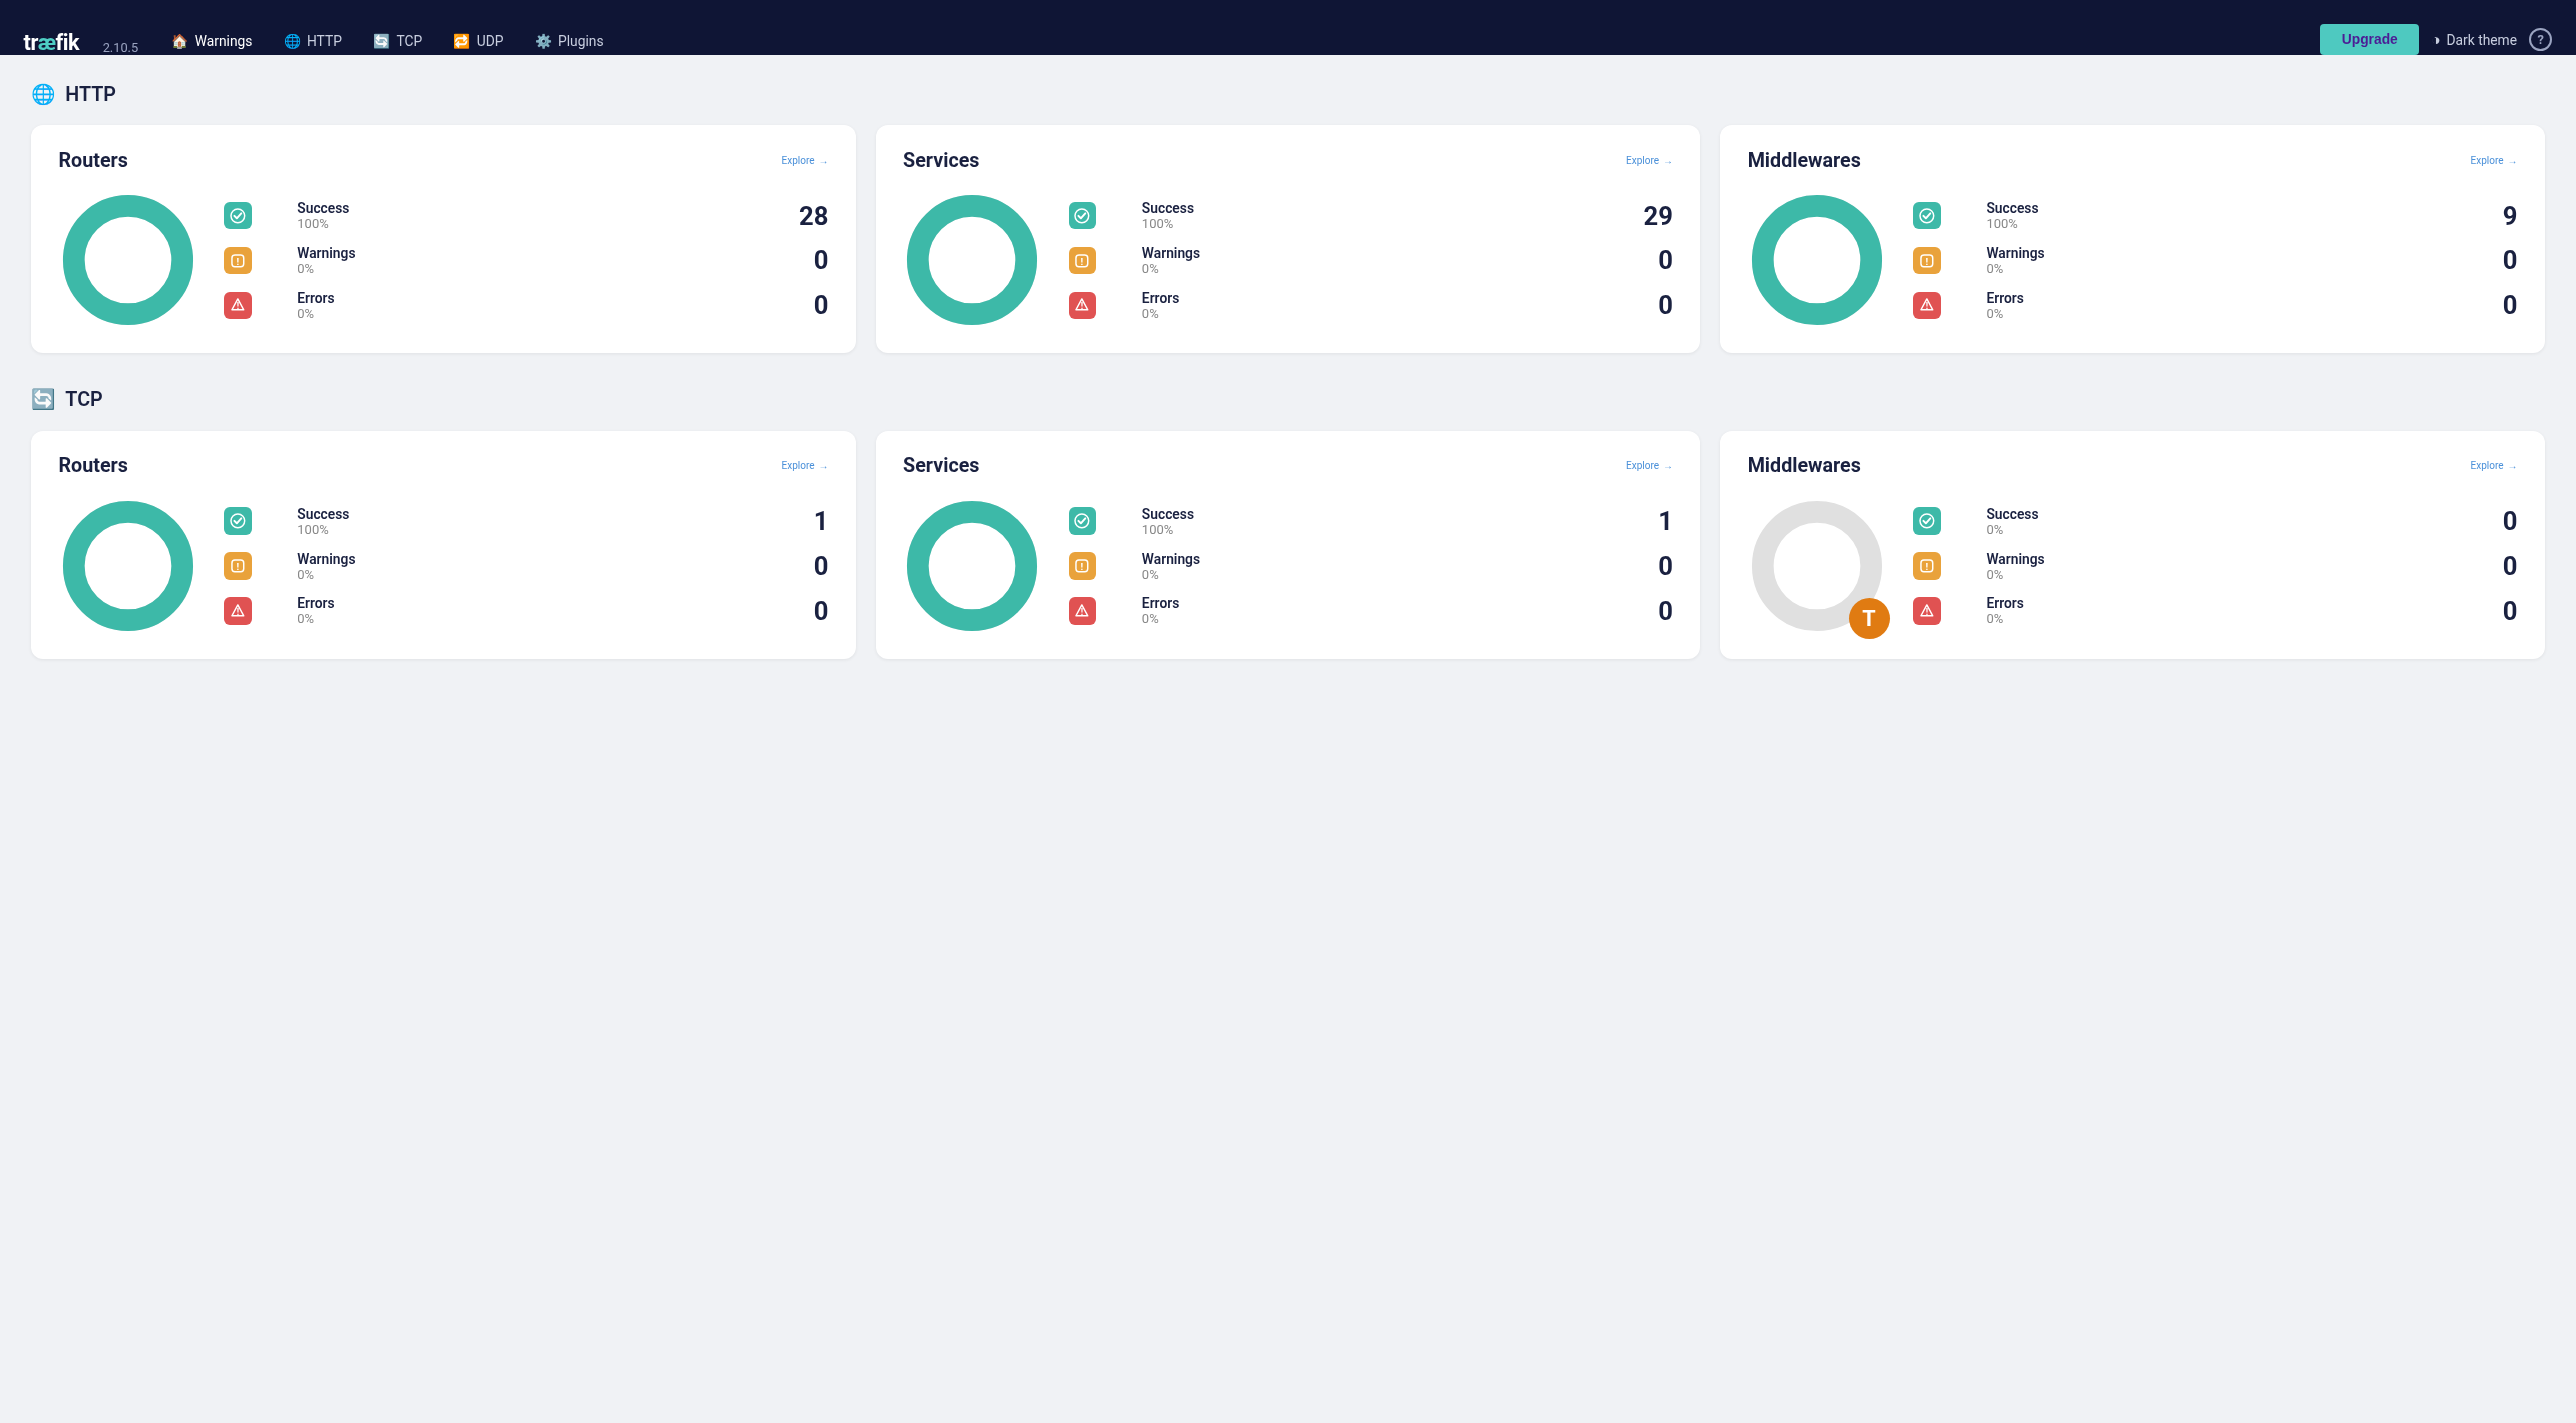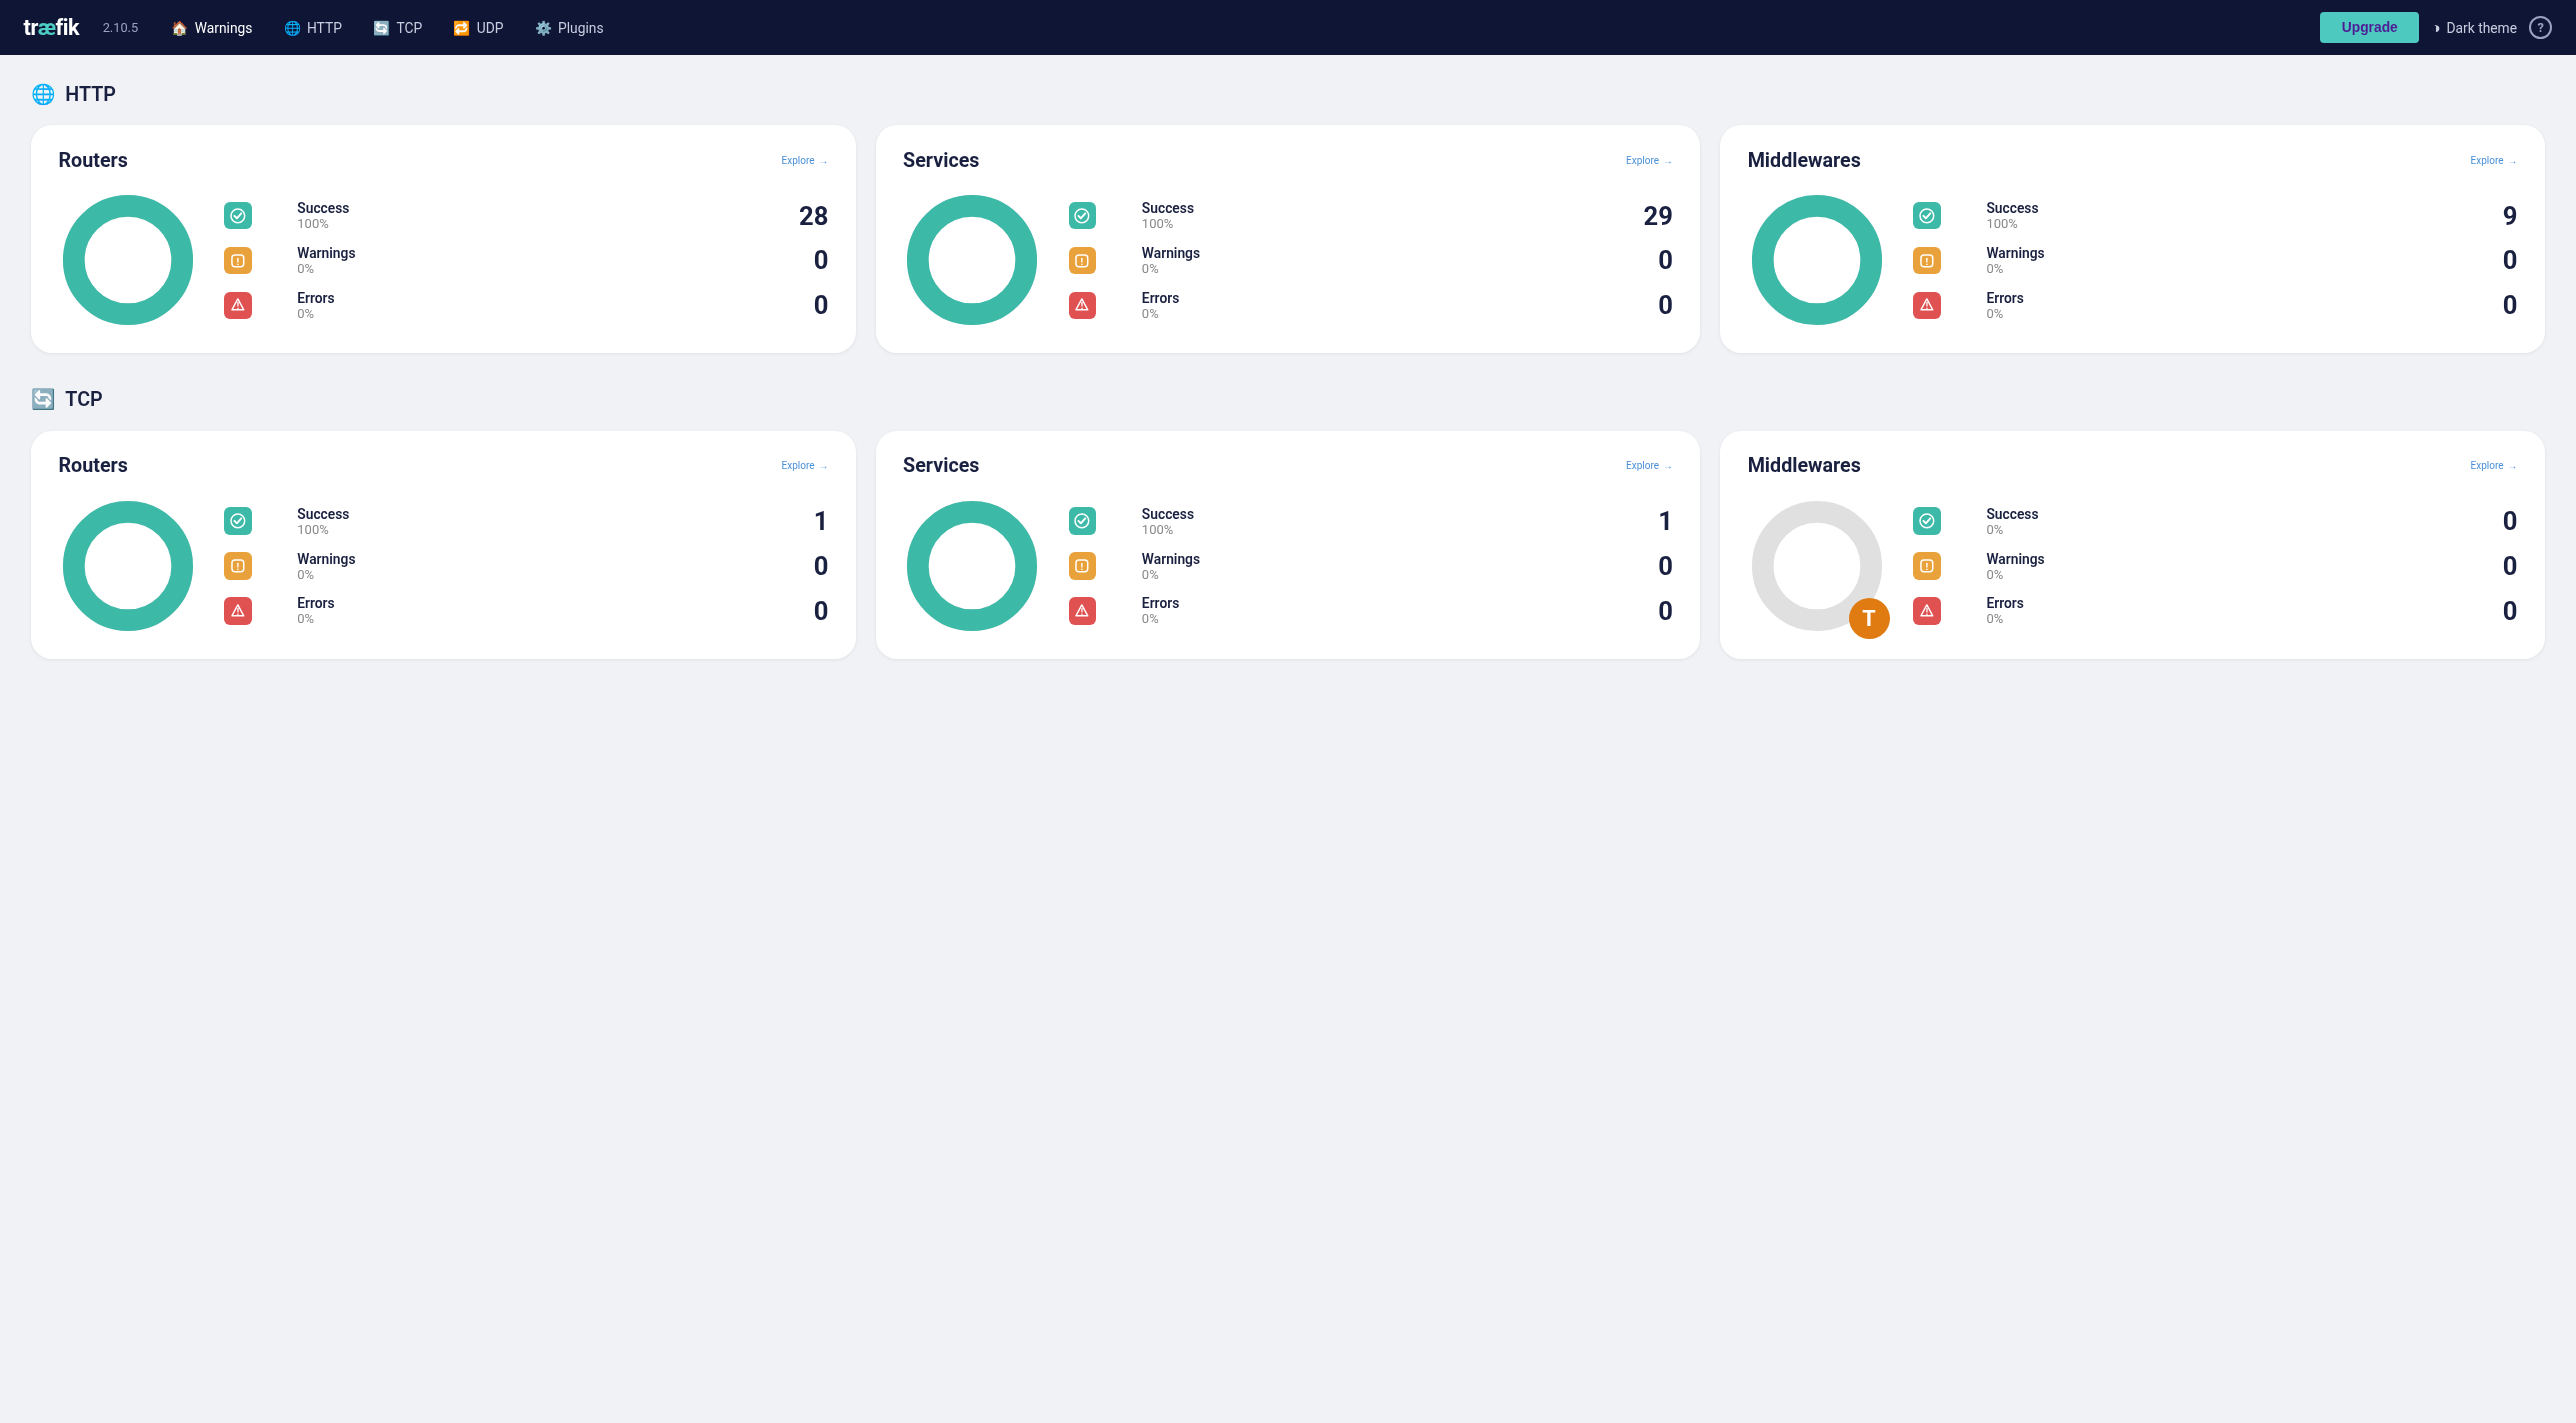--- a/index.html
+++ b/index.html
@@ -2,21 +2,21 @@
 <html><head>
   <meta charset="utf-8">
   <style>
     * { box-sizing: border-box; margin: 0; padding: 0; }
     body { font-family: -apple-system, BlinkMacSystemFont, 'Segoe UI', Roboto, sans-serif; background: #f0f2f5; }
 
     
     .navbar {
       background: #0f1535;
       display: flex;
-      align-items: center;
+      align-items: flex-end;
       padding: 0 23.6px;
       height: 55px;
       gap: 7.9px;
     }
     .nav-logo { display: flex; align-items: center; gap: 5.9px; margin-right: 15.7px; }
     .nav-logo-text { color: #fff; font-size: 21.6px; font-weight: 700; letter-spacing: -0.5px; }
     .nav-version { color: #9aa3c0; font-size: 12.8px; margin-right: 11.8px; }
     .nav-items { display: flex; align-items: center; gap: 3.9px; flex: 1; }
     .nav-item {
       color: #c8cedf;
@@ -62,21 +62,21 @@
     .cards-row {
       display: grid;
       grid-template-columns: repeat(3, 1fr);
       gap: 19.7px;
       margin-bottom: 7.9px;
     }
 
     
     .card {
       background: #fff;
-      border-radius: 21px;
+      border-radius: 12px;
       padding: 23.6px 27.5px;
       box-shadow: 0 1px 3.9px rgba(0,0,0,0.07);
     }
     .card-header {
       display: flex;
       align-items: center;
       justify-content: space-between;
       margin-bottom: 19.7px;
     }
     .card-title { font-size: 19.7px; font-weight: 700; color: #1a2140; }

